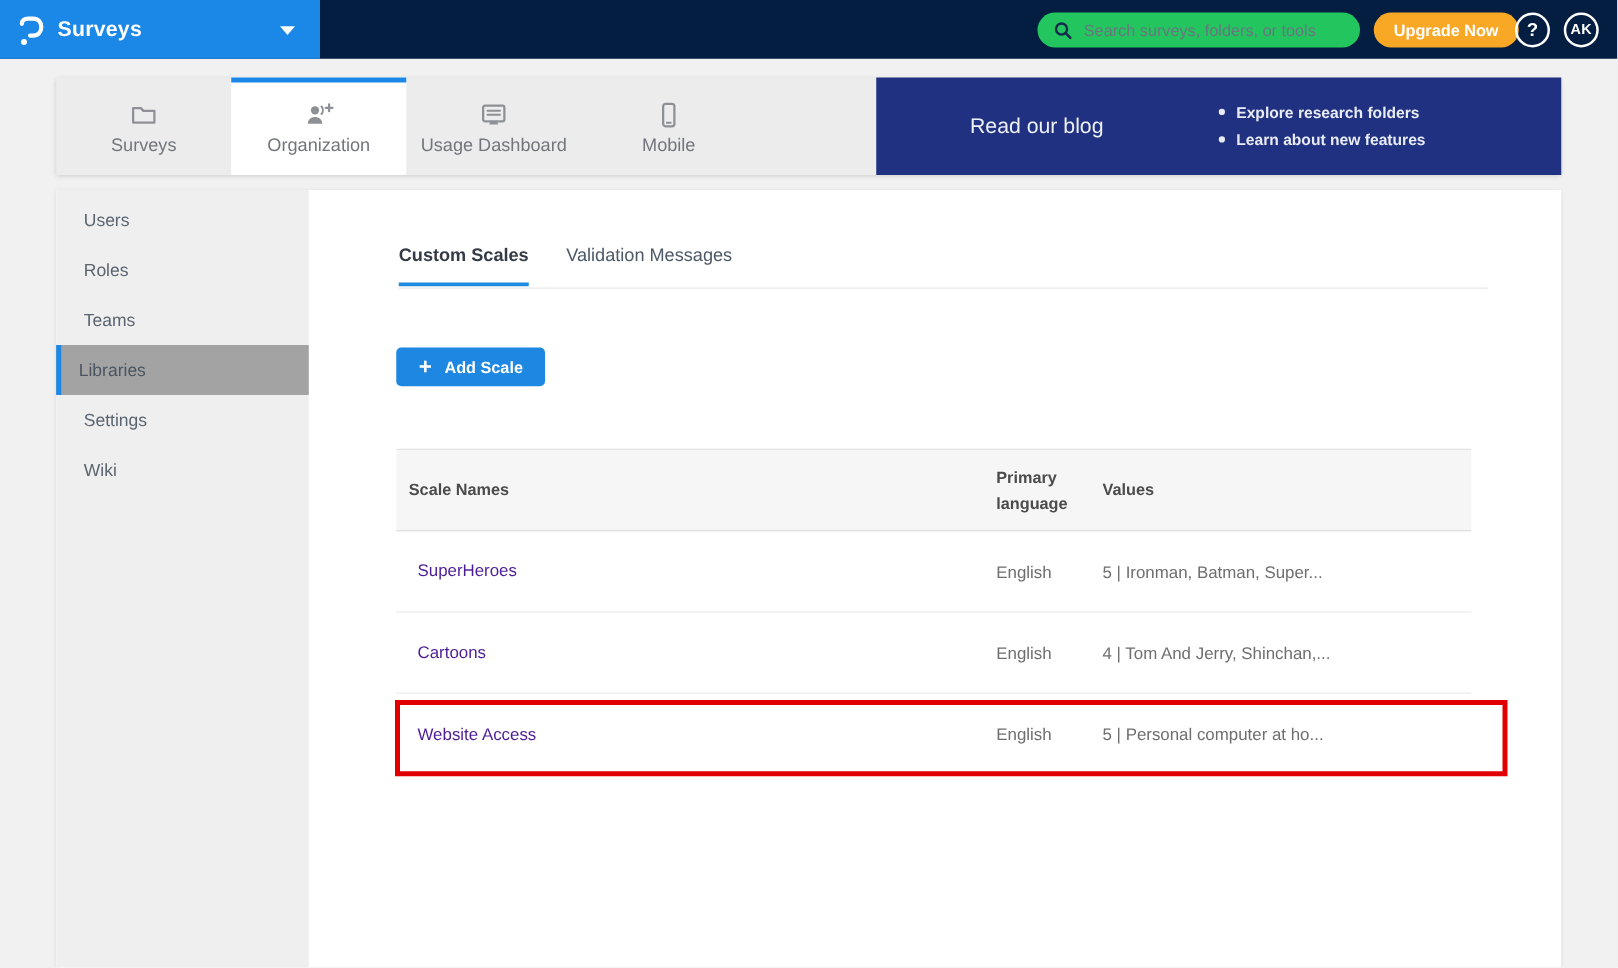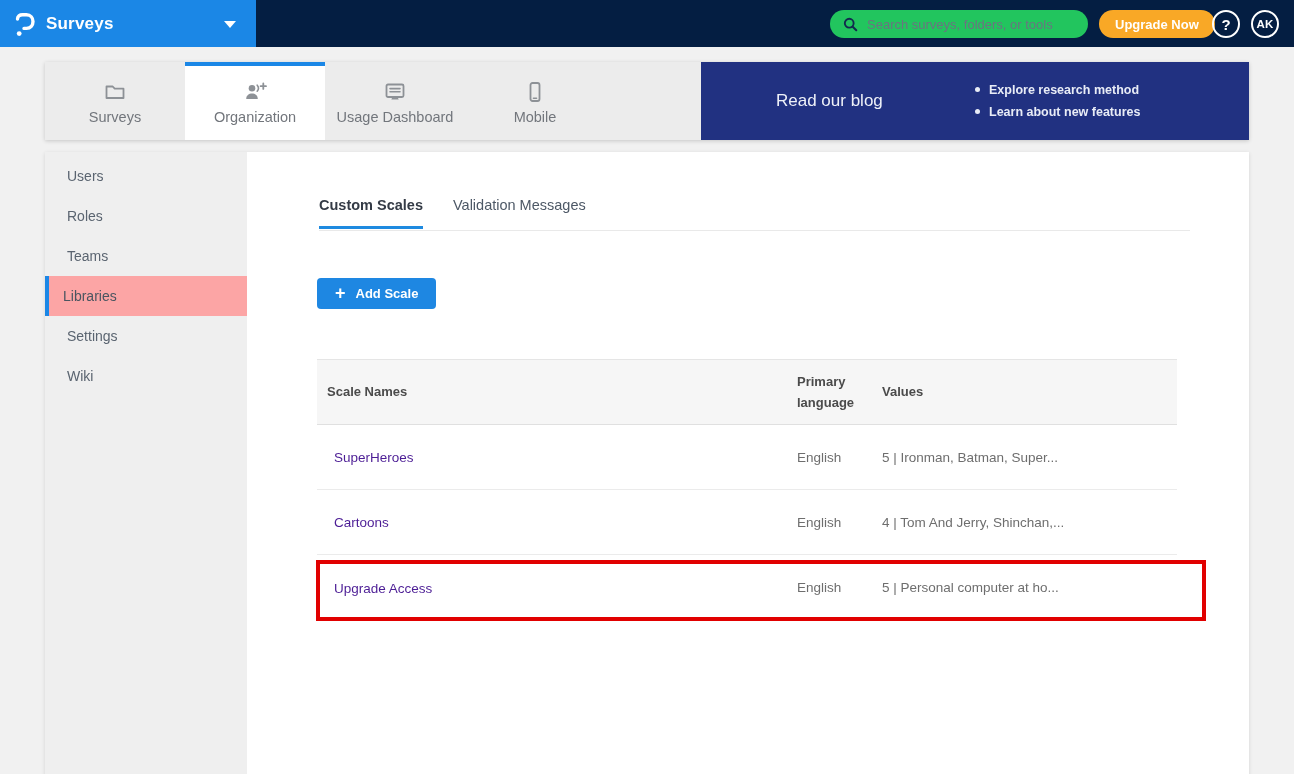--- a/index.html
+++ b/index.html
@@ -76,21 +76,21 @@
   
   .content-row {
     position:absolute; left:45px; top:152px; width:1204px; height:752px;
     background:#fff; box-shadow:0 1px 4px rgba(0,0,0,.12);
   }
   .sidebar { position:absolute; left:0; top:0; width:202px; height:622px; background:#efefef; padding-top:4px; }
   .side-item {
     height:40px; display:flex; align-items:center; padding-left:18px;
     font-size:14px; color:#5a6470; cursor:pointer; border-left:4px solid transparent;
   }
-  .side-item.active { background:#fca5a5; border-left-color:#1b87e6; padding-left:14px; color:#4a5560; }
+  .side-item.active { background:#a3a3a3; border-left-color:#1b87e6; padding-left:14px; color:#4a5560; }
 
   .main { position:absolute; left:202px; top:0; width:1002px; height:622px; }
   .ctabs { position:absolute; left:72px; top:45px; display:flex; gap:30px; z-index:2; }
   .ctab { font-size:14.5px; color:#4d5866; padding-bottom:16px; cursor:pointer; }
   .ctab.active { color:#343b46; font-weight:600; padding-bottom:13px; border-bottom:3px solid #1e8ae0; }
   .ctab-line { position:absolute; left:72px; top:78px; width:871px; height:1px; background:#e9e9e9; }
 
   .add-btn {
     position:absolute; left:70px; top:126px; height:31px; padding:0 18px;
     background:#1e87e2; border:none; border-radius:4px; cursor:pointer;
@@ -191,21 +191,21 @@
             <path d="M10.5 18.2 h3" stroke="#8d9196" stroke-width="1.6" stroke-linecap="round"></path>
           </svg>
         </span>
         <span class="nlabel">Mobile</span>
       </div>
     </div>
 
     <div class="banner">
       <span class="banner-title">Read our blog</span>
       <ul class="banner-bullets">
-        <li>Explore research method</li>
+        <li>Explore research folders</li>
         <li>Learn about new features</li>
       </ul>
     </div>
   </div>
 
   <div class="content-row">
 
     <div class="sidebar">
       <div class="side-item">Users</div>
       <div class="side-item">Roles</div>
@@ -241,21 +241,21 @@
           <div class="cell-values">5 | Ironman, Batman, Super...</div>
         </div>
 
         <div class="trow">
           <div class="cell-name"><a>Cartoons</a></div>
           <div class="cell-lang">English</div>
           <div class="cell-values">4 | Tom And Jerry, Shinchan,...</div>
         </div>
 
         <div class="trow">
-          <div class="cell-name"><a>Upgrade Access</a></div>
+          <div class="cell-name"><a>Website Access</a></div>
           <div class="cell-lang">English</div>
           <div class="cell-values">5 | Personal computer at ho...</div>
         </div>
       </div>
 
       <div class="highlight-box"></div>
     </div>
   </div>
 </div>
 

